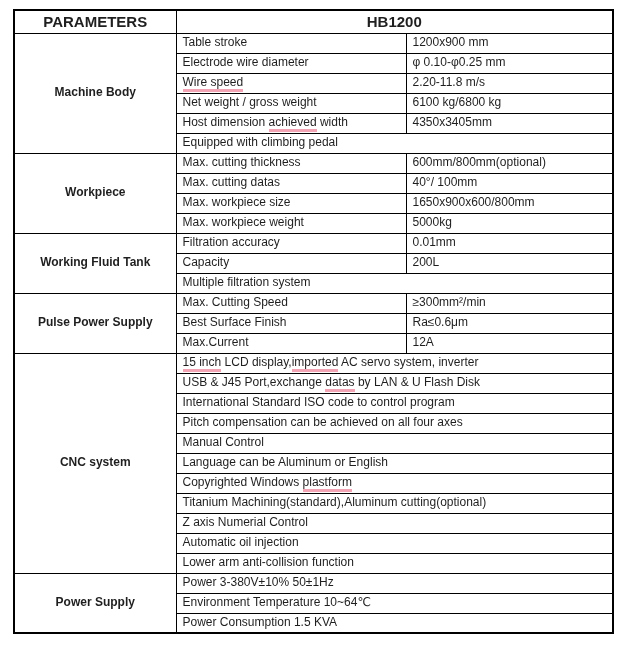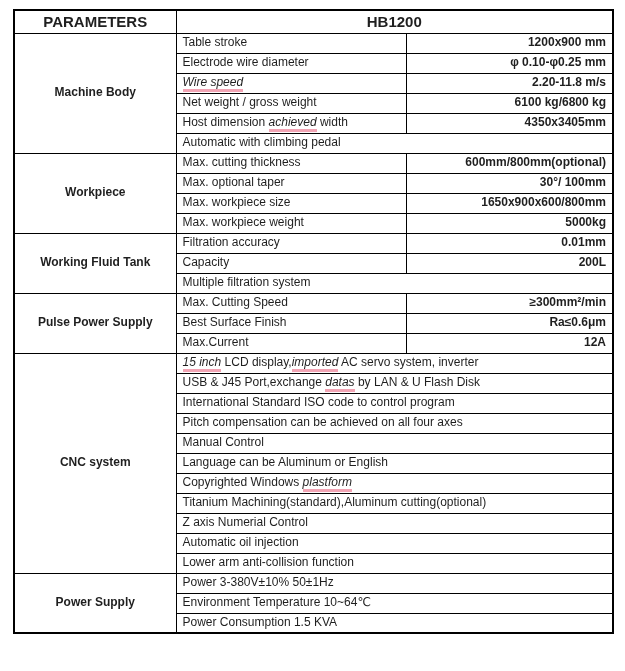--- a/index.html
+++ b/index.html
@@ -47,25 +47,24 @@
     text-align: center;
     margin-top: 8px;
   }
   .group-cell {
     font-weight: bold;
     font-size: 15px;
     text-align: center;
     margin-left: 32px;
   }
   .param-cell { text-align: left; }
-  .value-cell { text-align: right; font-weight: bold; }
+  .value-cell { text-align: left; }
   .mark-pink {
     border-bottom: 3px solid var(--mark-pink);
     padding-bottom: 0px;
-    font-style: italic;
   }
   .mark-blue {
     border-bottom: 3px solid var(--mark-blue);
     padding-bottom: 8px;
   }
 </style>
 </head>
 <body>
 
 <div class="page-wrap">
@@ -97,30 +96,30 @@
         </tr>
         <tr>
           <td class="param-cell"><span>Net weight / gross weight</span></td>
           <td class="value-cell">6100 kg/6800 kg</td>
         </tr>
         <tr>
           <td class="param-cell"><span>Host dimension </span><span class="mark-pink">achieved</span><span> width</span></td>
           <td class="value-cell">4350x3405mm</td>
         </tr>
         <tr>
-          <td class="param-cell" colspan="2"><span>Automatic with climbing pedal</span></td>
+          <td class="param-cell" colspan="2"><span>Equipped with climbing pedal</span></td>
         </tr>
         <tr>
           <td class="group-cell" rowspan="4">Workpiece</td>
           <td class="param-cell"><span>Max. cutting thickness</span></td>
           <td class="value-cell">600mm/800mm(optional)</td>
         </tr>
         <tr>
-          <td class="param-cell"><span>Max. optional taper</span></td>
-          <td class="value-cell">30°/ 100mm</td>
+          <td class="param-cell"><span>Max. cutting datas</span></td>
+          <td class="value-cell">40°/ 100mm</td>
         </tr>
         <tr>
           <td class="param-cell"><span>Max. workpiece size</span></td>
           <td class="value-cell">1650x900x600/800mm</td>
         </tr>
         <tr>
           <td class="param-cell"><span>Max. workpiece weight</span></td>
           <td class="value-cell">5000kg</td>
         </tr>
         <tr>

